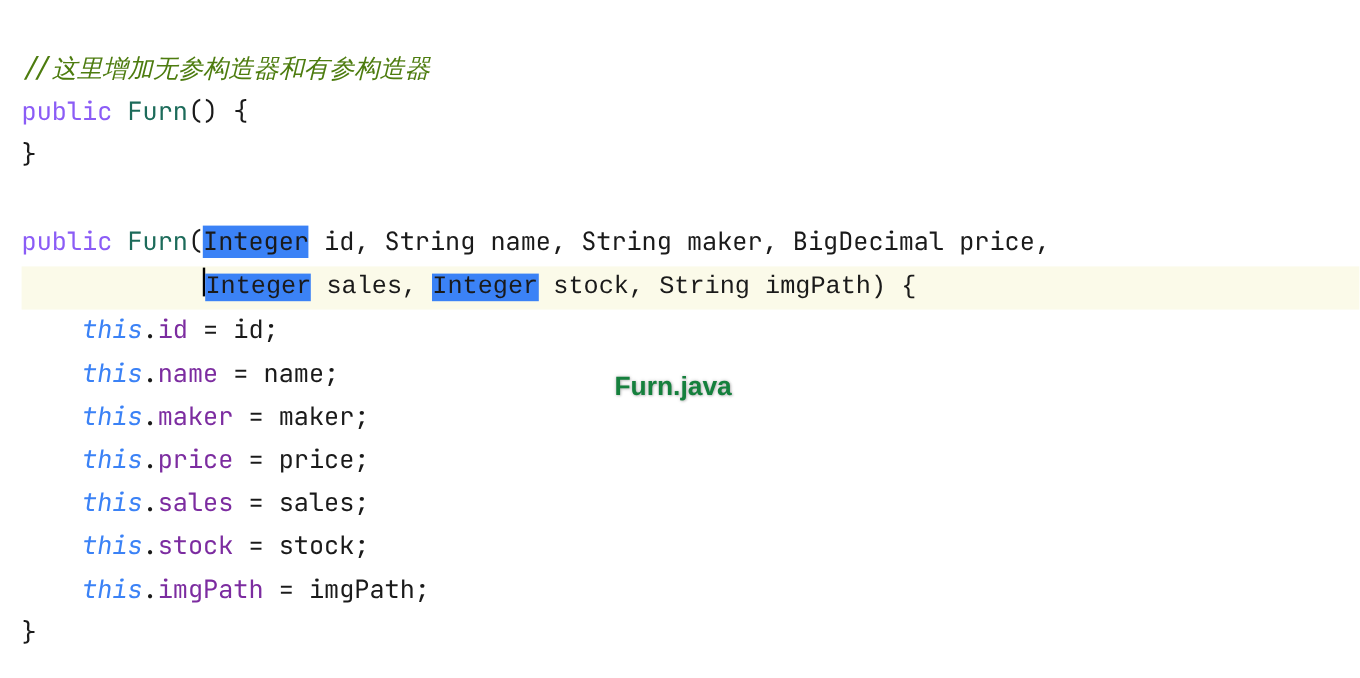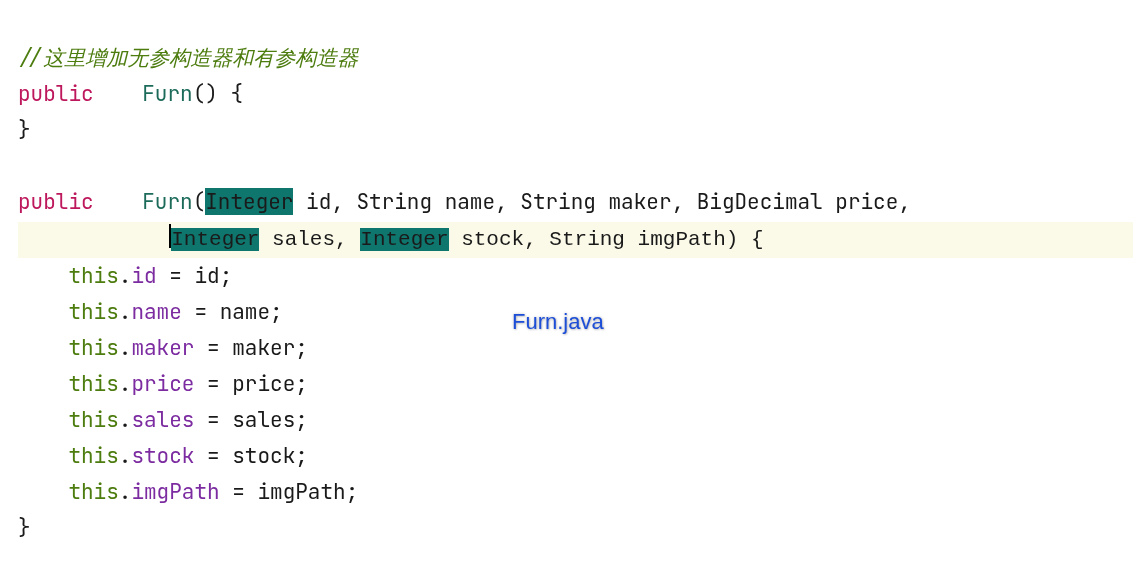--- a/index.html
+++ b/index.html
@@ -13,42 +13,42 @@
   .editor {
     font-family: "JetBrains Mono", "Consolas", "Menlo", monospace;
     font-size: 21px;
     line-height: 36px;
     white-space: pre;
     position: relative;
     padding: 4px 0 0 18px;
     color: #1a1a1a;
   }
   .comment  { color: #4d7c0f; font-style: italic; }
-  .keyword  { color: #be185d; }
-  .ctor     { color: #1c6b5a; margin-left: 36px; }
+  .keyword  { color: #8b5cf6; }
+  .ctor     { color: #1c6b5a; }
   .field    { color: #7c2ca0; }
-  .this     { color: #4d7c0f; }
-  .hl       { background: #0f766e; }
+  .this     { color: #3b82f6; font-style: italic; }
+  .hl       { background: #3b82f6; }
   .cursorln { background: #fbfae9; display: inline-block; width: 100%; font-family: Liberation Mono, monospace; }
   .caret {
     display: inline-block;
     width: 0;
     border-left: 2px solid #000;
     height: 24px;
     vertical-align: -3px;
     margin: 0;
   }
   .filename-badge {
     position: absolute;
     left: 512px;
     top: 304px;
     font-family: "Arial", "Helvetica", sans-serif;
     font-size: 22px;
-    font-weight: 400;
-    color: #1d4ed8;
+    font-weight: 700;
+    color: #15803d;
     text-shadow: 0 0 3px rgba(0,0,0,0.25), 1px 1px 2px rgba(0,0,0,0.15);
     pointer-events: none;
   }
 </style>
 </head>
 <body>
 
 <div class="editor">
 <span><span class="comment">//这里增加无参构造器和有参构造器</span></span>
 <span><span class="keyword">public</span> <span class="ctor">Furn</span>() {</span>

